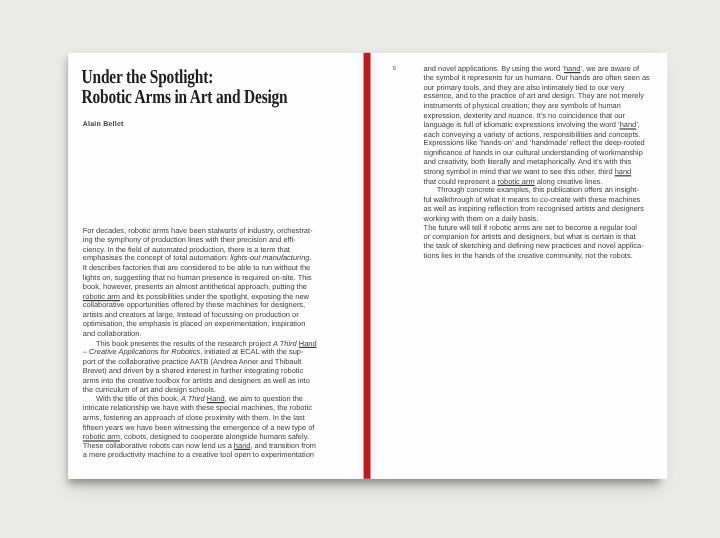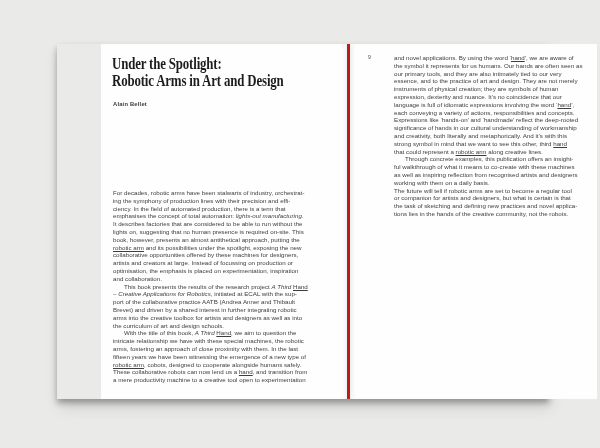--- a/index.html
+++ b/index.html
@@ -11,23 +11,22 @@
   .spread{
     position:absolute;left:57px;top:44px;width:492px;height:355px;
     display:flex;
     box-shadow:0 4px 6px rgba(0,0,0,.30), 2px 8px 14px rgba(0,0,0,.12);
   }
   .page{
     position:relative;width:246px;height:100%;background:#fefefe;
     flex:0 0 246px;
   }
   .page.left{
-    border-right:3px solid #b91c1c;
+    border-right:6px solid #b91c1c;
     box-shadow:inset -4px 0 5px -3px rgba(0,0,0,.08);
-    margin-left:44px;
   }
   .page.right{
     border-left:1px solid #efefec;
     box-shadow:inset 4px 0 5px -3px rgba(0,0,0,.08);
   }
   .title{
     position:absolute;left:11px;top:11px;
     font-family:"Liberation Serif",serif;font-weight:bold;
     font-size:16.5px;line-height:17px;letter-spacing:-0.2px;
     color:#1d1d1d;white-space:nowrap;

